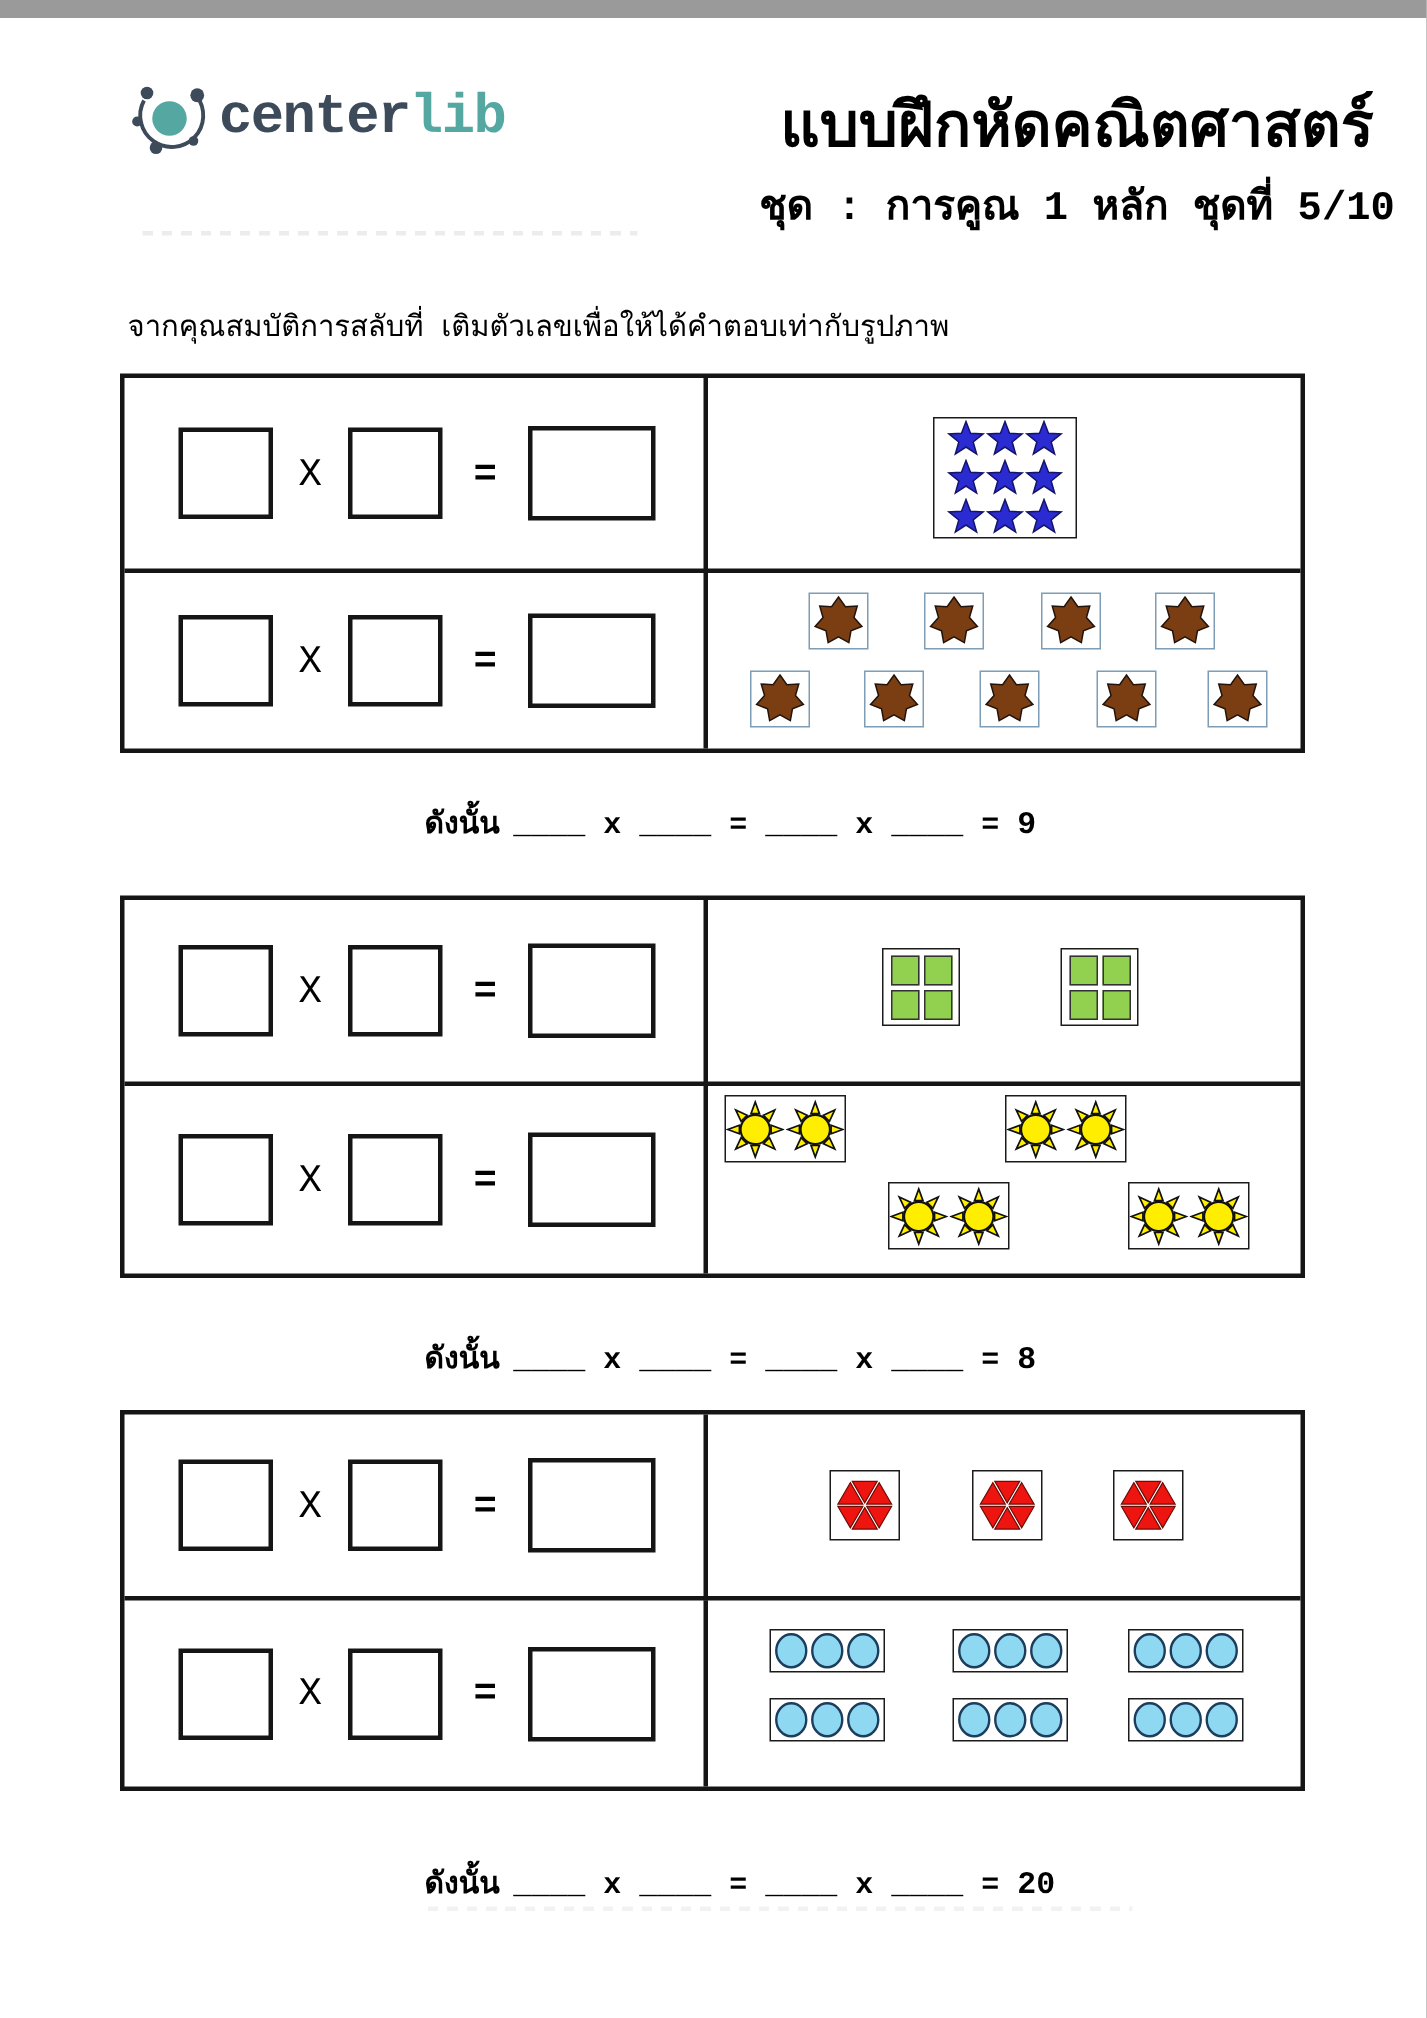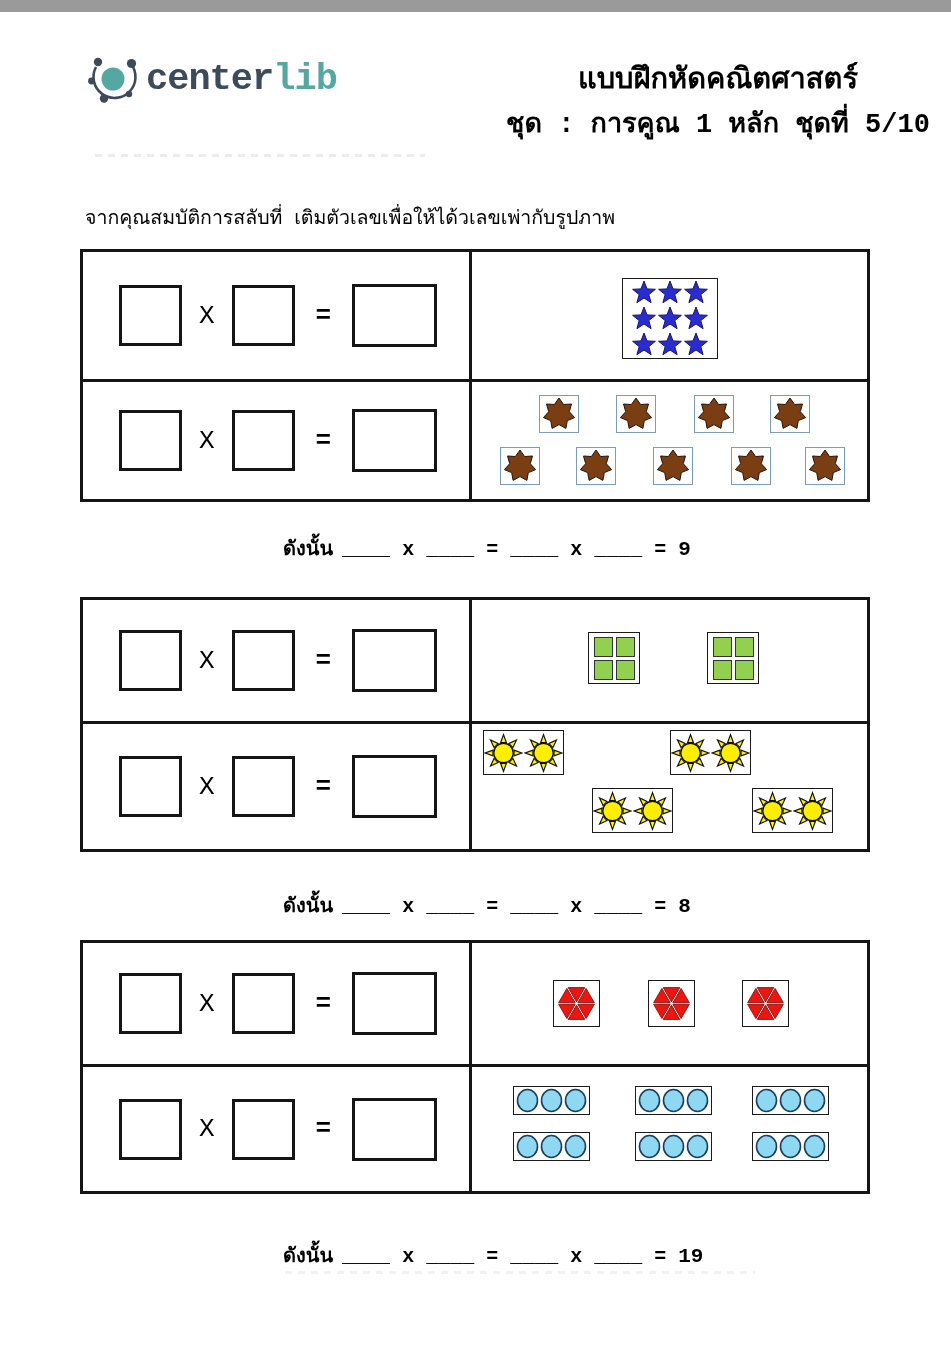--- a/index.html
+++ b/index.html
@@ -13,21 +13,21 @@
     color: #000;
     overflow: hidden;
   }
   
   .logo-icon { position:absolute; left:84px; top:38px; width:58px; height:58px; }
   .brand { position:absolute; left:146px; top:46px; font-size:37px; font-weight:bold; letter-spacing:-1px; }
   .brand .p1 { color:#3d4a5a; }
   .brand .p2 { color:#55a8a2; }
   .tagline { position:absolute; left:88px; top:98px; font-size:14.5px; font-weight:600; color:#16365c; }
   .title-block { position:absolute; left:498px; top:52px; width:440px; text-align:center; }
-  .w-title { font-size:29px; font-weight:bold; line-height:1.15; }
+  .w-title { font-size:41px; font-weight:bold; line-height:1.15; }
   .w-subtitle { font-size:27px; font-weight:600; margin-top:4px; }
   .faint { position:absolute; height:3px; opacity:.65;
            background: repeating-linear-gradient(90deg,#e2e2e2 0 7px, transparent 7px 13px); }
   .faint.f-top { left:95px; top:142px; width:330px; }
   .faint.f-bottom { left:285px; top:1259px; width:470px; opacity:.45; }
   .instruction { position:absolute; left:85px; top:190px; font-size:19.5px; }
 
   
   .wtable { position:absolute; left:80px; width:790px; border:3px solid #151515; display:grid; grid-template-columns:389px auto; background:#fff; }
   .cell { position:relative; }
@@ -66,21 +66,21 @@
     <circle cx="45" cy="44" r="3.2" fill="#3d4a5a"></circle>
   </svg>
   <div class="brand"><span class="p1">center</span><span class="p2">lib</span></div>
 
   <div class="title-block">
     <div class="w-title">แบบฝึกหัดคณิตศาสตร์</div>
     <div class="w-subtitle">ชุด : การคูณ 1 หลัก ชุดที่ 5/10</div>
   </div>
 
   <div class="faint f-top"></div>
-  <div class="instruction">จากคุณสมบัติการสลับที่ เติมตัวเลขเพื่อให้ได้วเลขเพ่ากับรูปภาพ</div>
+  <div class="instruction">จากคุณสมบัติการสลับที่ เติมตัวเลขเพื่อให้ได้คำตอบเท่ากับรูปภาพ</div>
 
   <div id="sheet">
       <div class="wtable" style="top: 237px; height: 253px; grid-template-rows: 130px auto;">
         <div class="cell cl ct">
           <div class="abox"></div>
           <span class="op">X</span>
           <div class="abox"></div>
           <span class="op eq">=</span>
           <div class="abox wide"></div>
         </div>
@@ -415,17 +415,17 @@
             </svg>
             <svg width="23" height="25" viewBox="0 0 23 25">
               <ellipse cx="11.5" cy="12.5" rx="10" ry="11" fill="#8fd8f2" stroke="#1c3d5c" stroke-width="1.6"></ellipse>
             </svg>
             <svg width="23" height="25" viewBox="0 0 23 25">
               <ellipse cx="11.5" cy="12.5" rx="10" ry="11" fill="#8fd8f2" stroke="#1c3d5c" stroke-width="1.6"></ellipse>
             </svg>
           </div>
         </div>
       </div>
-      <div class="ansline" style="top: 1227px;"><span class="pref">ดังนั้น</span><span class="bl">____</span><span>x</span><span class="bl">____</span><span>=</span><span class="bl">____</span><span>x</span><span class="bl">____</span><span>=</span><span class="res">19</span></div>
+      <div class="ansline" style="top: 1227px;"><span class="pref">ดังนั้น</span><span class="bl">____</span><span>x</span><span class="bl">____</span><span>=</span><span class="bl">____</span><span>x</span><span class="bl">____</span><span>=</span><span class="res">20</span></div>
     </div>
 
   <div class="faint f-bottom"></div>
 </div>
 
 </body></html>

